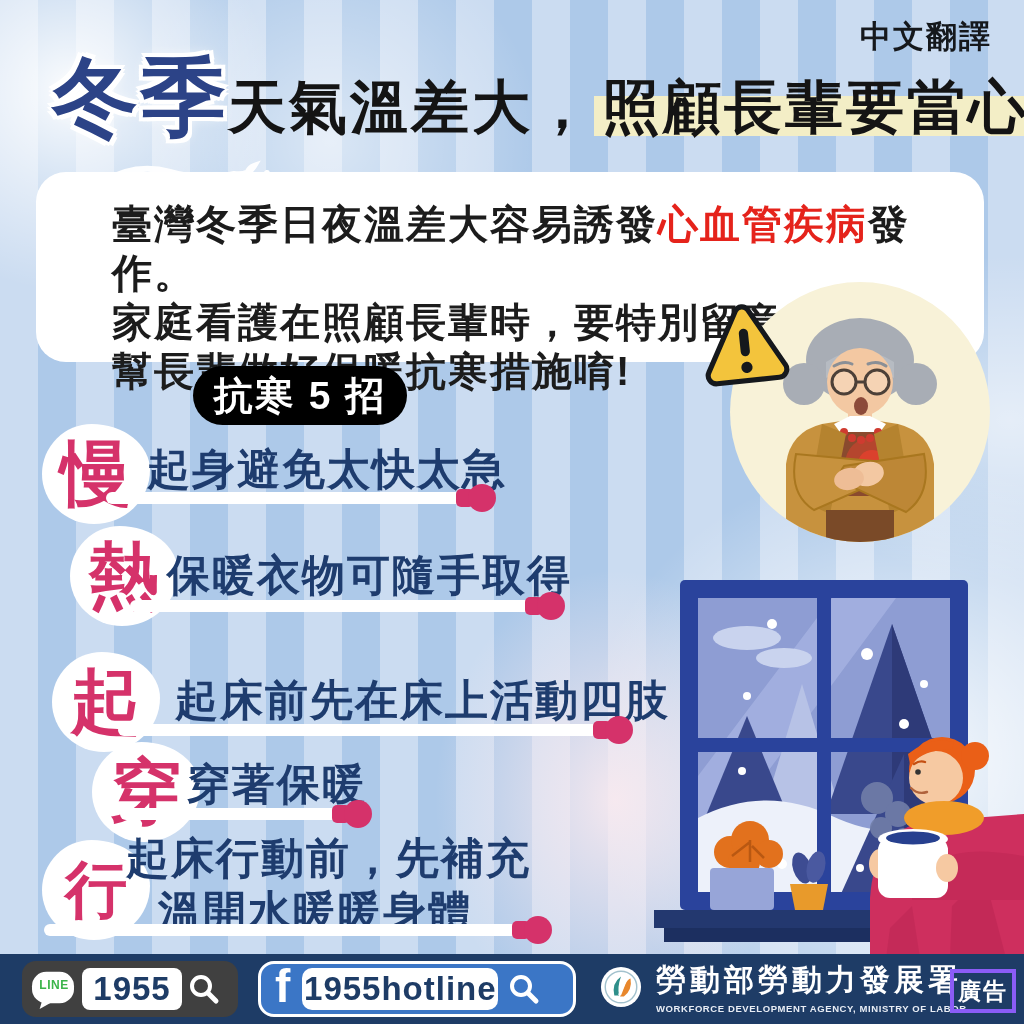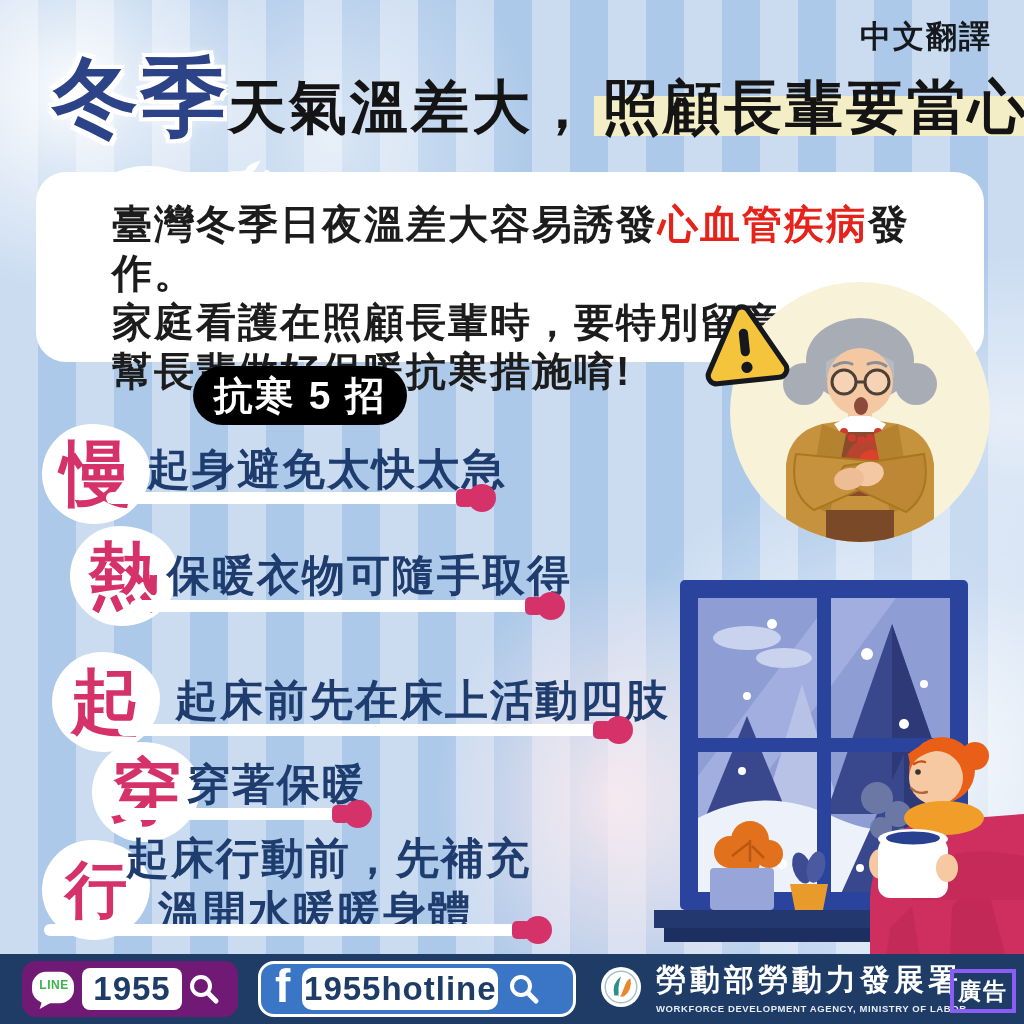--- a/index.html
+++ b/index.html
@@ -46,21 +46,21 @@
   .c1{left:42px;top:424px;}   .x1{left:147px;top:441px;} .u1{left:106px;top:492px;width:360px;}
   .c2{left:70px;top:526px;}   .x2{left:167px;top:547px;} .u2{left:130px;top:600px;width:405px;}
   .c3{left:52px;top:652px;}   .x3{left:175px;top:672px;} .u3{left:118px;top:724px;width:485px;}
   .c4{left:92px;top:742px;}   .x4{left:187px;top:756px;} .u4{left:120px;top:808px;width:222px;}
   .c5{left:42px;top:840px;font-size:62px;}
   .x5a{left:126px;top:830px;} .x5b{left:126px;top:883px;margin-left:32px;} .u5{left:44px;top:924px;width:478px;}
   
   .window-scene{position:absolute;left:652px;top:566px;width:372px;height:392px;}
   
   .footer{position:absolute;left:0;bottom:0;width:1024px;height:70px;background:#1e3c66;}
-  .line-btn{position:absolute;left:22px;top:7px;width:216px;height:56px;background:#701a75;border-radius:14px;
+  .line-btn{position:absolute;left:22px;top:7px;width:216px;height:56px;background:#404040;border-radius:14px;
     display:flex;align-items:center;padding:0 8px;box-sizing:border-box;gap:6px;}
   .fb-btn{position:absolute;left:258px;top:7px;width:318px;height:56px;background:#3b76c6;border:3px solid #fff;
     border-radius:16px;display:flex;align-items:center;padding:0 8px;box-sizing:border-box;gap:10px;}
   .pill-input{background:#fff;border-radius:10px;height:42px;display:flex;align-items:center;justify-content:center;
     font-size:33px;font-weight:800;color:#1e3c66;letter-spacing:1px;}
   .line-input{width:100px;border-radius:8px;}
   .fb-input{width:196px;}
   .line-bubble{position:relative;width:46px;height:42px;flex:0 0 auto;}
   .line-label{position:absolute;left:3px;top:10px;width:42px;text-align:center;font-size:12px;font-weight:900;color:#3cb54b;letter-spacing:.5px;}
   .fb-f{font-size:46px;font-weight:900;color:#fff;line-height:1;margin:0 2px 6px 6px;flex:0 0 auto;}

